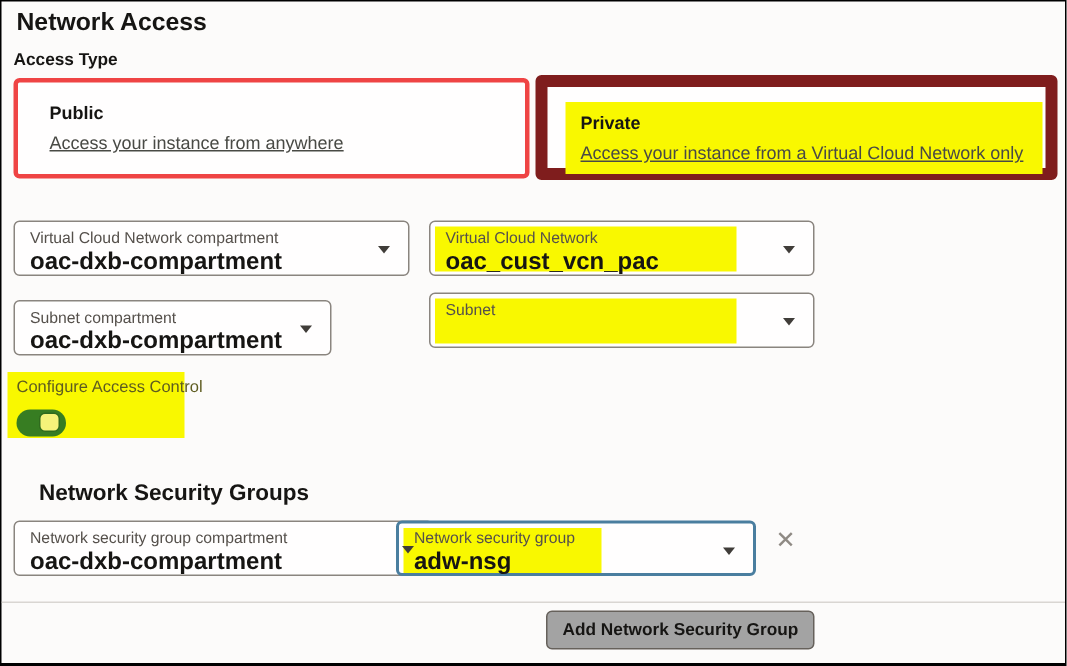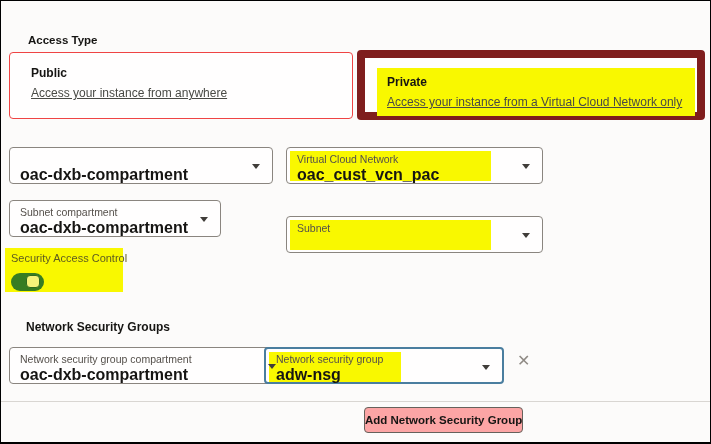--- a/index.html
+++ b/index.html
@@ -4,25 +4,25 @@
 <style>
   * { margin:0; padding:0; box-sizing:border-box; }
   body { background:#e8e8e8; font-family:"Liberation Sans", sans-serif; }
   .page {
     position:relative; width:711px; height:444px;
     background:#fcfbfa; color:#161513;
     border:1px solid #000; border-bottom:2px solid #000;
     overflow:hidden;
   }
   .title { position:absolute; left:10px; top:5px; font-size:16.5px; font-weight:bold; }
-  .section-label { position:absolute; left:8px; top:33px; font-size:11.5px; font-weight:bold;margin-left:19px; }
+  .section-label { position:absolute; left:8px; top:33px; font-size:11.5px; font-weight:bold; }
 
   
   .card { position:absolute; border-radius:4px; background:#fffefe; cursor:pointer; }
-  .card.public { left:8px; top:51px; width:344px; height:67px; border:1px solid #ef4444; }
+  .card.public { left:8px; top:51px; width:344px; height:67px; border:3px solid #ef4444; }
   .card.private { left:356px; top:49px; width:348px; height:70px; border:8px solid #7f1d1d; }
   .card-title { font-size:12px; font-weight:bold; color:#161513; }
   .card-desc { font-size:12px; color:#494a45; margin-top:6px;text-decoration:underline; }
   .public-inner { position:absolute; left:21px; top:13px; }
   .hl-card {
     position:absolute; left:12px; top:10px; width:318px; height:48px;
     background:#f9f800; padding:7px 0 0 10px;
   }
 
   
@@ -39,71 +39,73 @@
   .caret {
     position:absolute; right:12px; top:16px; width:0; height:0; z-index:2;
     border-left:4px solid transparent; border-right:4px solid transparent;
     border-top:5px solid #403d39;
   }
 
   
   .combo.r1c1 { left:8px;  top:146px; width:264px; }
   .combo.r1c2 { left:285px; top:146px; width:257px;text-align:center; }
   .combo.r2c1 { left:8px;  top:199px; width:212px; }
-  .combo.r2c2 { left:285px; top:215px; width:257px; }
+  .combo.r2c2 { left:285px; top:194px; width:257px; }
   .combo.r3c1 { left:8px;  top:346px; width:280px; }
   .combo.r3c2 { left:263px; top:346px; width:240px; }
 
   
   .acl-block { position:absolute; left:4px; top:247px; width:118px; height:44px; background:#f9f800; }
   .acl-label { position:absolute; left:6px; top:4px; font-size:11px; color:#5e5c20; white-space:nowrap; }
   .toggle {
     position:absolute; left:6px; top:25px; width:33px; height:18px;
     background:#377d22; border-radius:9px; cursor:pointer;
   }
   .knob {
     position:absolute; left:15px; top:2px; width:14px; height:13px;
     background:#f5f37a; border:1px solid #2f6b1d; border-radius:4px;
   }
 
-  .nsg-heading { position:absolute; left:9px; top:319px; font-size:12px; font-weight:bold;padding-left:16px; }
+  .nsg-heading { position:absolute; left:9px; top:319px; font-size:15px; font-weight:bold;padding-left:16px; }
   .remove-x {
     position:absolute; left:516px; top:352px; font-size:16px; color:#8f8a84;
     cursor:pointer; line-height:1;
   }
   .divider { position:absolute; left:0; right:0; top:400px; height:1px; background:#d9d6d2; }
   .add-btn {
     position:absolute; left:363px; top:406px; height:26px; min-width:147px;
-    background:#fca5a5; border:1px solid #66615b; border-radius:4px;
+    background:#a3a3a3; border:1px solid #66615b; border-radius:4px;
     font-family:"Liberation Sans", sans-serif; font-size:11.5px; font-weight:bold; color:#161513;
-    display:inline-flex; align-items:center; justify-content:center; padding:0 0; cursor:pointer;
+    display:inline-flex; align-items:center; justify-content:center; padding:0 10px; cursor:pointer;
   }
 </style>
 </head>
 <body>
 
 <div class="page">
 
+  <div class="title">Network Access</div>
   <div class="section-label">Access Type</div>
 
   <div class="card public">
     <div class="public-inner">
       <div class="card-title">Public</div>
       <div class="card-desc">Access your instance from anywhere</div>
     </div>
   </div>
 
   <div class="card private">
     <div class="hl-card">
       <div class="card-title">Private</div>
       <div class="card-desc">Access your instance from a Virtual Cloud Network only</div>
     </div>
   </div>
 
   <div class="combo r1c1">
+    <div class="combo-label">Virtual Cloud Network compartment</div>
     <div class="combo-value">oac-dxb-compartment</div>
     <span class="caret"></span>
   </div>
 
   <div class="combo r1c2">
     <div class="hl-box" style="width:201px;"></div>
     <div class="combo-label">Virtual Cloud Network</div>
     <div class="combo-value">oac_cust_vcn_pac</div>
     <span class="caret"></span>
   </div>
@@ -114,21 +116,21 @@
     <span class="caret"></span>
   </div>
 
   <div class="combo r2c2">
     <div class="hl-box" style="width:201px;"></div>
     <div class="combo-label">Subnet</div>
     <span class="caret"></span>
   </div>
 
   <div class="acl-block">
-    <div class="acl-label">Security Access Control</div>
+    <div class="acl-label">Configure Access Control</div>
     <div class="toggle">
       <div class="knob"></div>
     </div>
   </div>
 
   <div class="nsg-heading">Network Security Groups</div>
 
   <div class="combo r3c1">
     <div class="combo-label">Network security group compartment</div>
     <div class="combo-value">oac-dxb-compartment</div>

